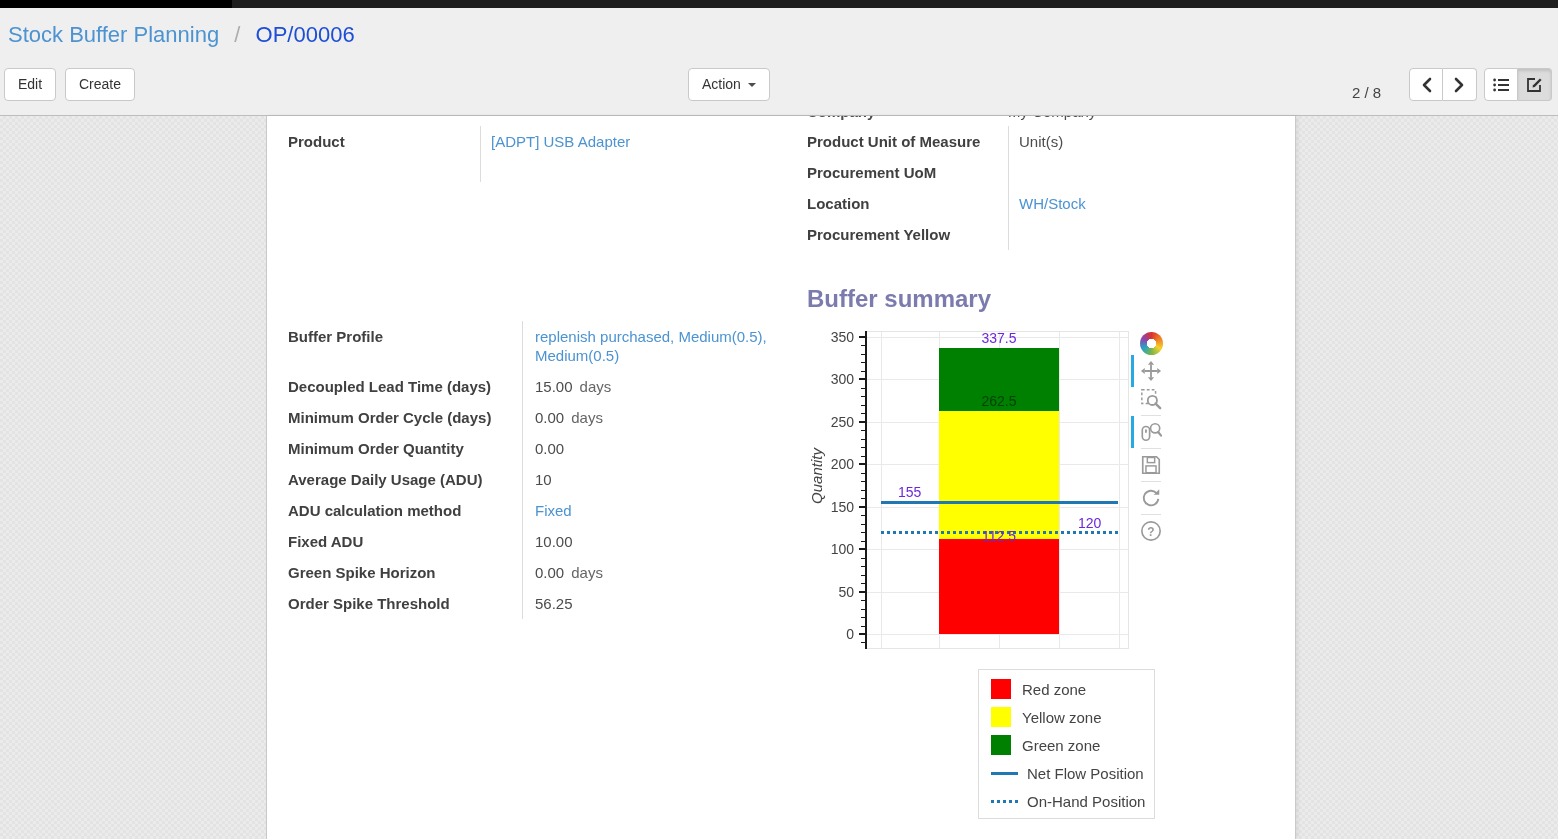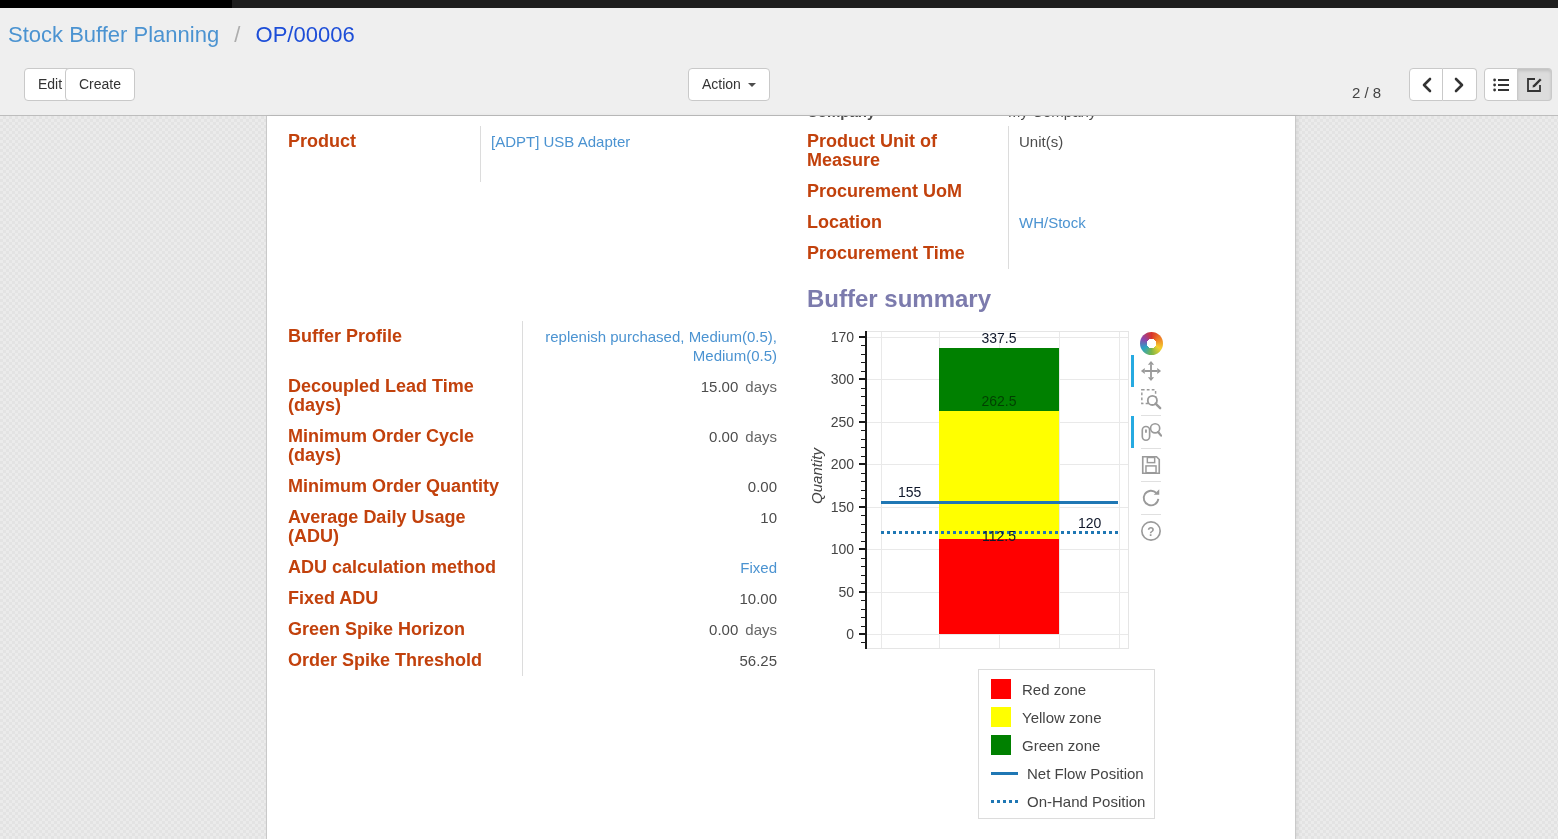--- a/index.html
+++ b/index.html
@@ -13,21 +13,21 @@
 
   
   .cpanel{position:absolute;left:0;top:8px;width:1558px;height:107px;background:#efefef;}
   .breadcrumb{position:absolute;left:8px;top:12px;font-size:22px;line-height:30px;white-space:nowrap;}
   .breadcrumb .parent{color:#4b93d1;cursor:pointer;}
   .breadcrumb .sep{color:#adadad;margin:0 9px;}
   .breadcrumb .current{color:#1d4ed8;}
   .btn{position:absolute;top:60px;height:33px;box-sizing:border-box;background:#fff;
        border:1px solid #c9c9c9;border-radius:4px;font-size:14px;color:#333;
        padding:0 13px;line-height:31px;cursor:pointer;white-space:nowrap;}
-  .btn-edit{left:24px;}
+  .btn-edit{left:4px;}
   .btn-create{left:65px;}
   .btn-action{left:688px;}
   .caret{display:inline-block;width:0;height:0;margin-left:7px;vertical-align:middle;
          border-left:4px solid transparent;border-right:4px solid transparent;border-top:4px solid #4d4d4d;}
   .pager-text{position:absolute;left:1352px;top:68px;width:50px;text-align:left;
               font-size:15px;line-height:33px;color:#444;}
   .btn-group{position:absolute;top:60px;display:flex;}
   .grp-nav{left:1409px;}
   .grp-switch{left:1484px;}
   .gbtn{width:34px;height:33px;box-sizing:border-box;background:#fff;border:1px solid #c9c9c9;
@@ -48,55 +48,55 @@
          border-left:1px solid #c9c9c9;border-right:1px solid #c9c9c9;box-sizing:border-box;
          box-shadow:2px 0 4px rgba(0,0,0,0.07);}
 
   .clip-row{position:absolute;left:540px;top:0;width:470px;height:6px;overflow:hidden;}
   .clip-row .inner{position:absolute;top:-13px;left:0;width:100%;font-size:15px;color:#4c4c4c;}
   .clip-row .clbl{position:absolute;left:0;font-weight:bold;}
   .clip-row .cval{position:absolute;left:201px;}
 
   .ftable{display:table;border-collapse:collapse;}
   .frow{display:table-row;}
-  .flabel{display:table-cell;font-size:18px;font-weight:bold;color:#c2410c;
+  .flabel{display:table-cell;font-size:15px;font-weight:bold;color:#404040;
           padding:6px 10px 6px 0;vertical-align:top;line-height:19px;margin-left:16px;}
   .fvalue{display:table-cell;border-left:1px solid #dcdcdc;font-size:15px;color:#4c4c4c;
           padding:6px 0 6px 10px;vertical-align:top;line-height:19px;}
   .fvalue .link{color:#4b93d1;cursor:pointer;}
   .fvalue .suffix{color:#666;margin-left:7px;}
 
   .group-left{position:absolute;left:21px;top:10px;width:489px;}
   .group-left .flabel{width:182px;min-width:182px;}
   .group-left .fvalue{width:296px;height:44px;}
   .group-right{position:absolute;left:540px;top:10px;width:470px;}
   .group-right .flabel{width:191px;min-width:191px;}
   .group-right .fvalue{width:268px;}
 
   .section-title{position:absolute;font-size:24px;font-weight:bold;color:#7c7bad;white-space:nowrap;}
   .title-left{left:21px;top:166px;}
   .title-right{left:540px;top:169px;}
 
   .factors{position:absolute;left:21px;top:205px;width:489px;}
   .factors .flabel{width:224px;min-width:224px;}
-  .factors .fvalue{width:253px;padding-left:12px;text-align:right;}
+  .factors .fvalue{width:253px;padding-left:12px;}
 
   
   .chart-wrap{position:absolute;left:537px;top:213px;width:372px;height:500px;font-size:14px;}
   #plot{position:absolute;left:0;top:0;width:372px;height:340px;}
   .frame{position:absolute;border:1px solid #e5e5e5;box-sizing:border-box;}
   .hgrid,.vgrid{position:absolute;background:#e9e9e9;}
   .axisline{position:absolute;background:#1a1a1a;}
   .tick{position:absolute;background:#1a1a1a;}
   .ticklabel{position:absolute;text-align:right;color:#444;font-size:14px;line-height:16px;}
   .ylab{position:absolute;left:-46px;top:137px;width:120px;height:20px;text-align:center;
         transform:rotate(-90deg);font-style:italic;color:#444;font-size:15px;}
   .zone{position:absolute;}
   .hline{position:absolute;}
-  .vlabel{position:absolute;color:#0f172a;font-size:14px;line-height:15px;white-space:nowrap;}
+  .vlabel{position:absolute;color:#6d28d9;font-size:14px;line-height:15px;white-space:nowrap;}
   .vlabel.muted{color:rgba(0,0,0,0.5);}
 
   .legend{position:absolute;left:174px;top:340px;width:177px;box-sizing:border-box;
           background:#fff;border:1px solid #dcdcdc;padding:9px 10px 7px 12px;}
   .litem{display:flex;align-items:center;height:20px;margin-bottom:8px;}
   .litem:last-child{margin-bottom:0;}
   .lswatch{width:20px;height:20px;margin-right:11px;flex:none;}
   .lline{width:27px;height:3px;margin-right:9px;flex:none;}
   .lline.dotted{height:0;border-top:3px dotted #1f77b4;background:none!important;}
   .ltext{font-size:15px;color:#444;white-space:nowrap;}
@@ -193,21 +193,21 @@
             </div>
             <div class="frow">
               <div class="flabel">Procurement UoM</div>
               <div class="fvalue"><span class=""></span></div>
             </div>
             <div class="frow">
               <div class="flabel">Location</div>
               <div class="fvalue"><span class="link">WH/Stock</span></div>
             </div>
             <div class="frow">
-              <div class="flabel">Procurement Time</div>
+              <div class="flabel">Procurement Yellow</div>
               <div class="fvalue"><span class=""></span></div>
             </div>
           </div>
       </div>
 
       <div class="factors">
         <div class="ftable" id="factorsTable">
             <div class="frow">
               <div class="flabel">Buffer Profile</div>
               <div class="fvalue"><span class="link">replenish purchased, Medium(0.5), Medium(0.5)</span></div>
@@ -279,21 +279,21 @@
             <div class="ticklabel" style="left: 0px; top: 212.143px; width: 50px;">100</div>
             <div class="tick" style="left: 55px; top: 176.714px; width: 7px; height: 2px;"></div>
             <div class="ticklabel" style="left: 0px; top: 169.714px; width: 50px;">150</div>
             <div class="tick" style="left: 55px; top: 134.286px; width: 7px; height: 2px;"></div>
             <div class="ticklabel" style="left: 0px; top: 127.286px; width: 50px;">200</div>
             <div class="tick" style="left: 55px; top: 91.8571px; width: 7px; height: 2px;"></div>
             <div class="ticklabel" style="left: 0px; top: 84.8571px; width: 50px;">250</div>
             <div class="tick" style="left: 55px; top: 49.4286px; width: 7px; height: 2px;"></div>
             <div class="ticklabel" style="left: 0px; top: 42.4286px; width: 50px;">300</div>
             <div class="tick" style="left: 55px; top: 7px; width: 7px; height: 2px;"></div>
-            <div class="ticklabel" style="left: 0px; top: 0px; width: 50px;">170</div>
+            <div class="ticklabel" style="left: 0px; top: 0px; width: 50px;">350</div>
             <div class="tick" style="left: 57px; top: 313.486px; width: 5px; height: 1px;"></div>
             <div class="tick" style="left: 57px; top: 296.514px; width: 5px; height: 1px;"></div>
             <div class="tick" style="left: 57px; top: 288.029px; width: 5px; height: 1px;"></div>
             <div class="tick" style="left: 57px; top: 279.543px; width: 5px; height: 1px;"></div>
             <div class="tick" style="left: 57px; top: 271.057px; width: 5px; height: 1px;"></div>
             <div class="tick" style="left: 57px; top: 254.086px; width: 5px; height: 1px;"></div>
             <div class="tick" style="left: 57px; top: 245.6px; width: 5px; height: 1px;"></div>
             <div class="tick" style="left: 57px; top: 237.114px; width: 5px; height: 1px;"></div>
             <div class="tick" style="left: 57px; top: 228.629px; width: 5px; height: 1px;"></div>
             <div class="tick" style="left: 57px; top: 211.657px; width: 5px; height: 1px;"></div>

